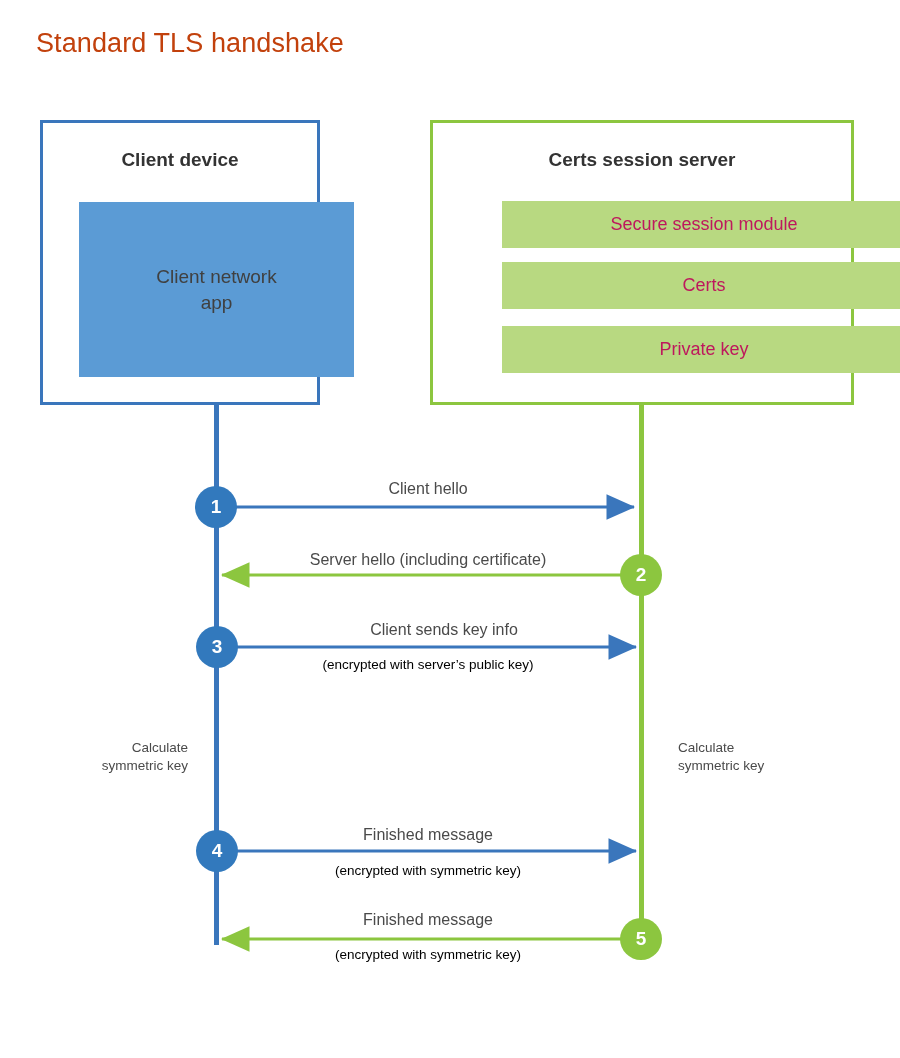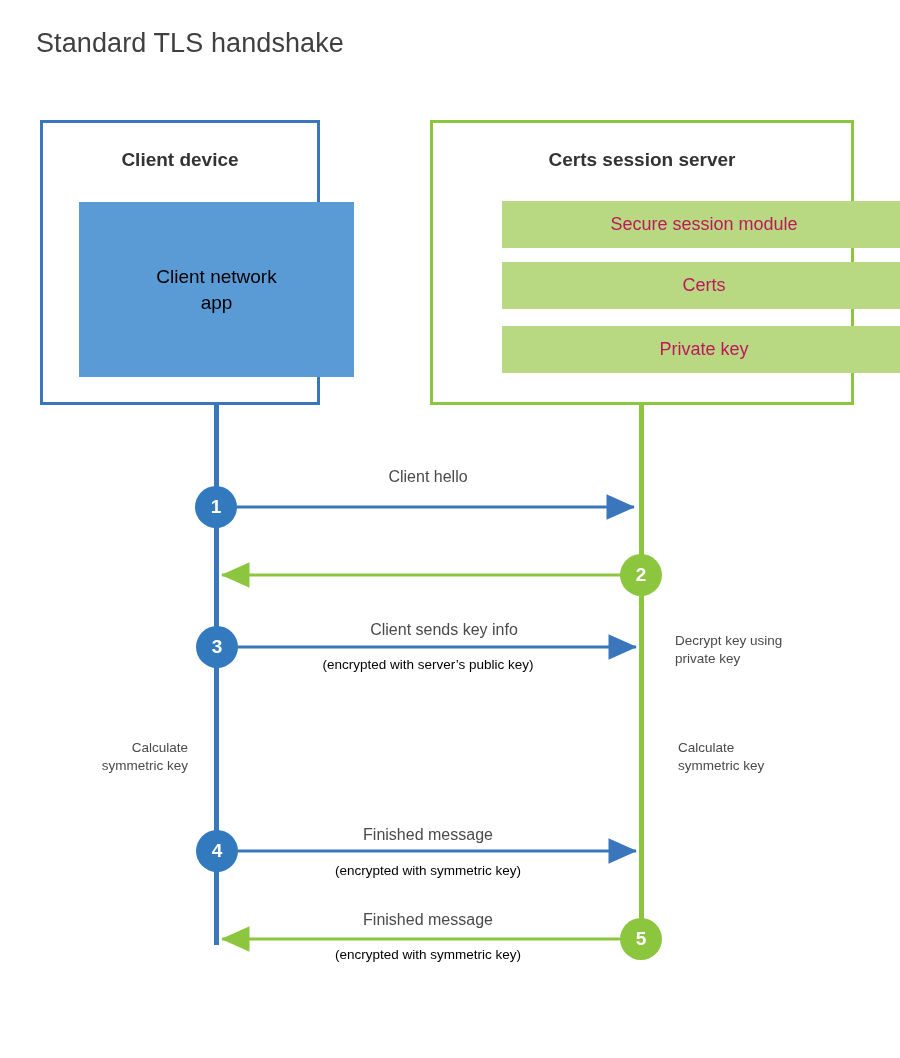--- a/index.html
+++ b/index.html
@@ -19,21 +19,21 @@
     left: 0; top: 0;
     width: 900px;
     height: 1058px;
   }
   .page-title {
     position: absolute;
     left: 36px;
     top: 28px;
     font-size: 27px;
     font-weight: 300;
-    color: #404040;
+    color: #c2410c;
     letter-spacing: 0.1px;
     white-space: nowrap;
   }
 
   
   .panel {
     position: absolute;
     background: #ffffff;
     box-sizing: border-box;
   }
@@ -63,21 +63,21 @@
     color: #333333;
     white-space: nowrap;
   }
   .client-app-box {
     position: absolute;
     left: 36px;
     top: 79px;
     width: 275px;
     height: 175px;
     background: #5b9bd5;
-    color: #000000;
+    color: #404040;
     font-size: 19px;
     font-weight: 300;
     display: flex;
     align-items: center;
     justify-content: center;
     text-align: center;
     line-height: 1.35;
   }
   .server-bar {
     position: absolute;
@@ -225,34 +225,33 @@
 
     <line x1="641" y1="939" x2="222" y2="939" stroke="#8cc63f" stroke-width="3.2" marker-end="url(#ah-green)"></line>
   </svg>
 
   <div class="step-circle blue" style="left:195px; top:486px;">1</div>
   <div class="step-circle green" style="left:620px; top:554px;">2</div>
   <div class="step-circle blue" style="left:196px; top:626px;">3</div>
   <div class="step-circle blue" style="left:196px; top:830px;">4</div>
   <div class="step-circle green" style="left:620px; top:918px;">5</div>
 
-  <div class="msg-label" style="left:428px; top:468px;text-align:right;">Client hello</div>
-
+  <div class="msg-label" style="left:428px; top:480px;text-align:right;">Client hello</div>
+
+  <div class="msg-label" style="left:428px; top:551px;">Server hello (including certificate)</div>
 
   <div class="msg-label" style="left:428px; top:621px;margin-left:16px;">Client sends key info</div>
   <div class="msg-sub" style="left:428px; top:657px;">(encrypted with server’s public key)</div>
 
   <div class="msg-label" style="left:428px; top:826px;">Finished message</div>
   <div class="msg-sub" style="left:428px; top:863px;">(encrypted with symmetric key)</div>
 
   <div class="msg-label" style="left:428px; top:911px;">Finished message</div>
   <div class="msg-sub" style="left:428px; top:947px;">(encrypted with symmetric key)</div>
 
-  <div class="side-note left-aligned" style="left:675px; top:632px; width:180px;">Decrypt key using
-private key</div>
 
   <div class="side-note right-aligned" style="left:20px; top:739px; width:168px;">Calculate
 symmetric key</div>
 
   <div class="side-note left-aligned" style="left:678px; top:739px; width:180px;">Calculate
 symmetric key</div>
 
 </div>
 
 </body></html>

